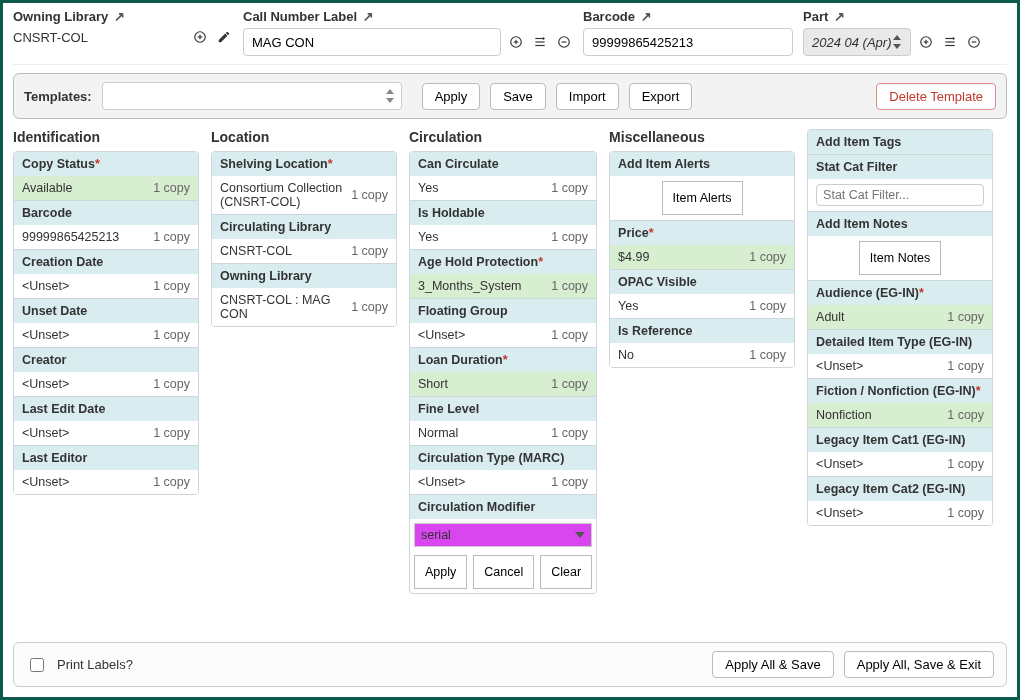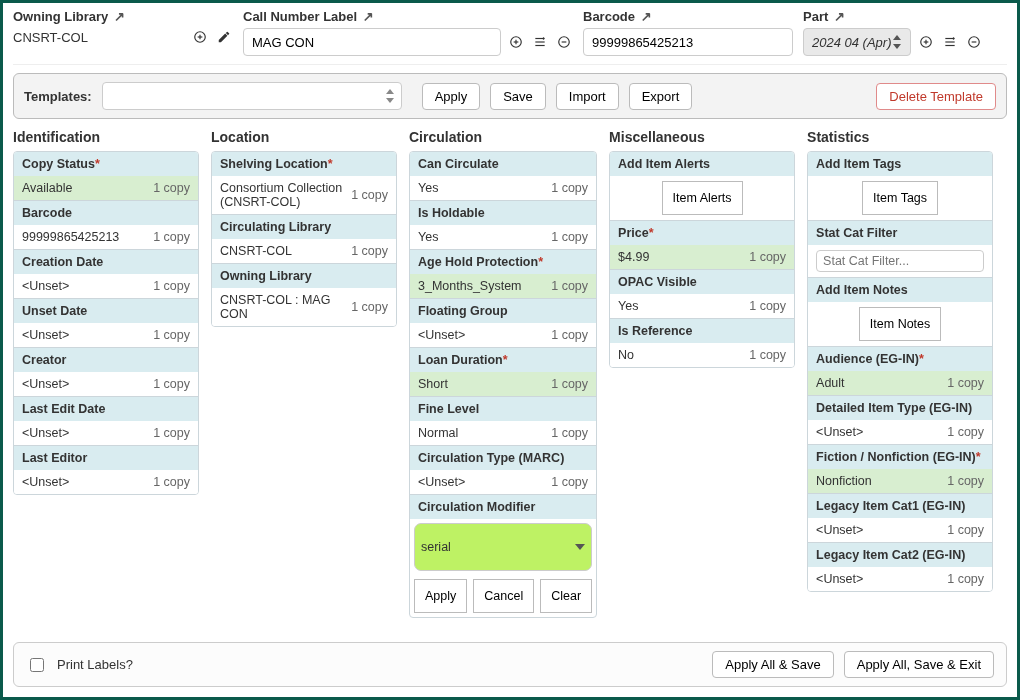--- a/index.html
+++ b/index.html
@@ -170,27 +170,27 @@
   }
   .filter-input {
     width: 100%;
     border: 1px solid #ccc;
     border-radius: 4px;
     padding: 3px 6px;
     font-size: 12.5px;
   }
   .circ-mod-sel {
     border: 1px solid #ccc;
-    border-radius: 7px;
-    padding: 16px 6px;
+    border-radius: 0;
+    padding: 4px 6px;
     display: flex;
     justify-content: space-between;
     align-items: center;
     margin: 4px;
-    background: #bef264;
+    background: #d946ef;
     font-size: 12.5px;
   }
   .circ-mod-actions {
     display: flex;
     gap: 6px;
     padding: 4px;
   }
   
   .bottom-bar {
     border: 1px solid #ccc;
@@ -507,27 +507,23 @@
           <div class="ghdr">Is Reference</div>
           <div class="gval">
               <span class="val">No</span>
               <span class="cnt">1 copy</span>
             </div>
         </div>
       </div>
     </div>
 
     <div class="col col-stats">
-      <div class="col-title">Statistics</div>
       <div class="card">
         <div class="group">
           <div class="ghdr">Add Item Tags</div>
-          <div class="gval">
-            <button class="inline-btn">Item Tags</button>
-          </div>
         </div>
         <div class="group">
           <div class="ghdr">Stat Cat Filter</div>
           <div class="gval">
             <input class="filter-input" placeholder="Stat Cat Filter..." style="">
           </div>
         </div>
         <div class="group">
           <div class="ghdr">Add Item Notes</div>
           <div class="gval">

